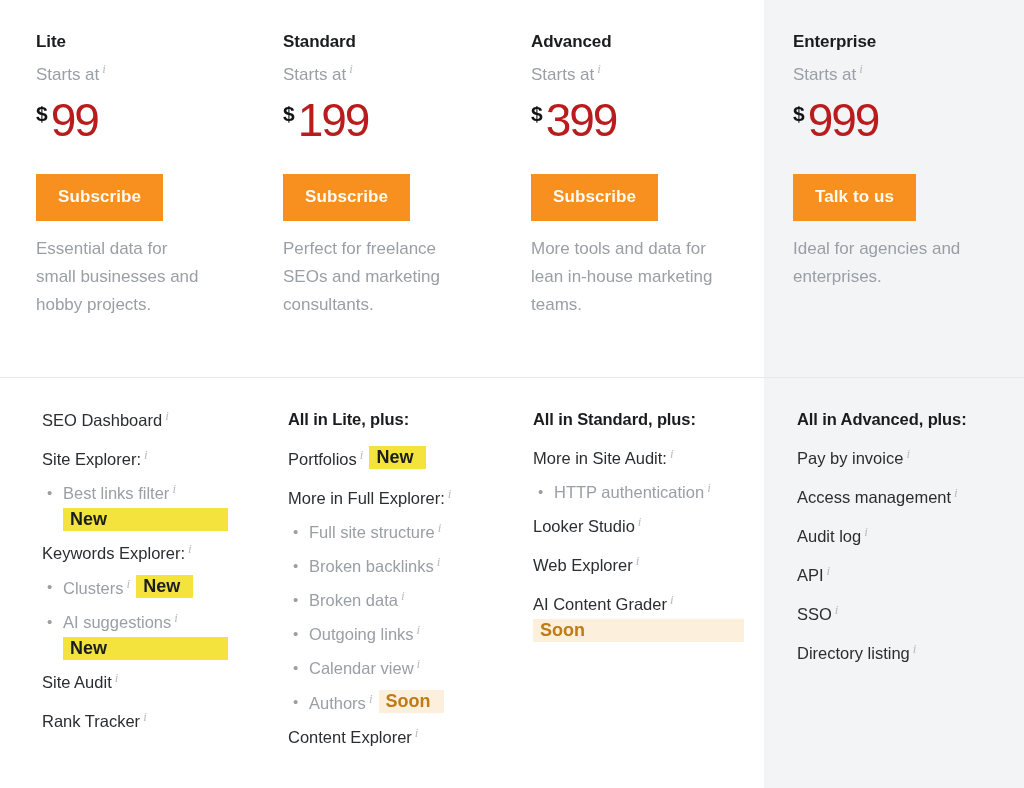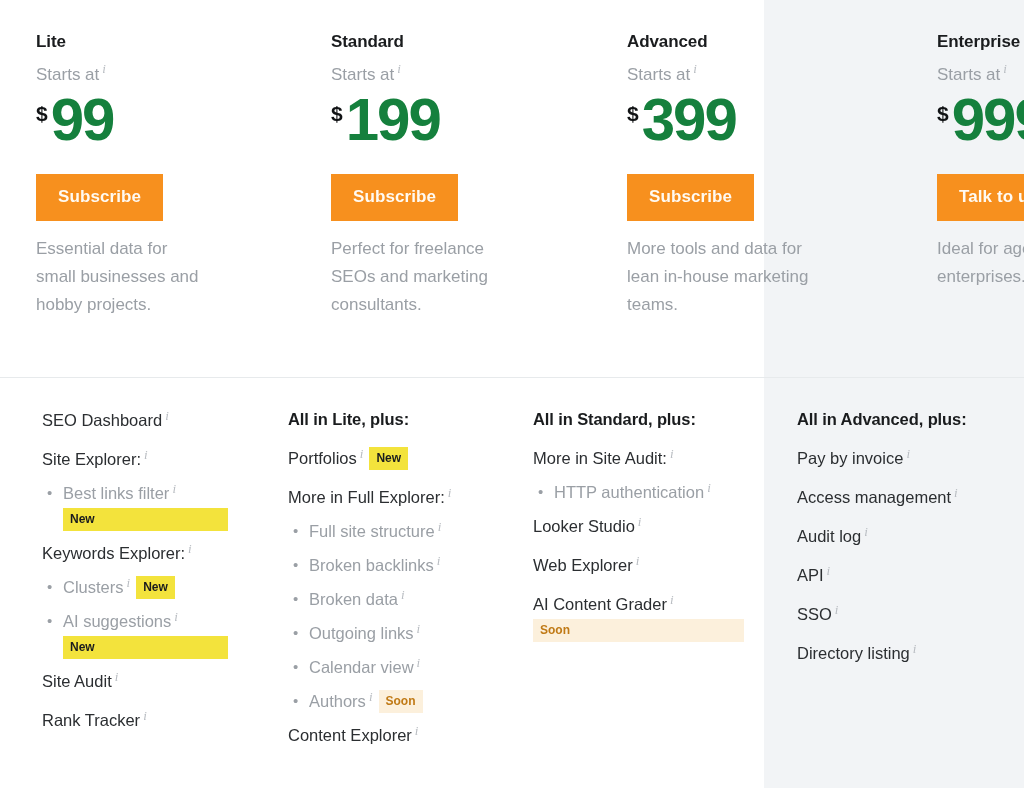--- a/index.html
+++ b/index.html
@@ -45,21 +45,21 @@
 
   .grid {
     position: relative;
     z-index: 1;
     display: grid;
     grid-template-columns: 248px 248px 268px 260px;
     width: 1024px;
   }
 
   
-  .cards { align-items: start; gap: 48px; }
+  .cards { align-items: start; }
 
   .card {
     padding: 31px 16px 0 36px;
     height: 377px;
   }
   .card:nth-child(2) { padding-left: 283px; padding-left: 0; }
 
   
   .card.c1 { padding-left: 36px; padding-right: 40px; }
   .card.c2 { padding-left: 35px; padding-right: 40px; }
@@ -90,23 +90,23 @@
   }
   .currency {
     font-size: 21px;
     font-weight: bold;
     color: #111315;
     line-height: 1;
     margin-top: 14px;
     margin-right: 3px;
   }
   .amount {
-    font-size: 60px;
-    font-weight: bold;
-    color: #15803d;
+    font-size: 46px;
+    font-weight: normal;
+    color: #b91c1c;
     line-height: 62px;
     letter-spacing: -2px;
   }
 
   .cta {
     display: inline-block;
     margin-top: 23px;
     background: #f7901e;
     color: #fffaf2;
     border: none;
@@ -179,24 +179,24 @@
     font-size: 13px;
     color: #b9bdc2;
     vertical-align: super;
     margin-left: 3px;
     cursor: help;
     line-height: 1;
   }
 
   .badge {
     display: inline-block;
-    font-size: 12px;
+    font-size: 18px;
     font-weight: bold;
     line-height: 16px;
-    padding: 3px 7px 4px 7px;
+    padding: 3px 13px 4px 7px;
     margin-left: 6px;
     vertical-align: 2px;
     white-space: nowrap;
   }
   .badge.new  { background: #f3e33c; color: #1a1c1e; }
   .badge.soon { background: #fcf0dc; color: #c07a16; }
 
   .wrapped { display: block; margin-left: 0; margin-top: 3px; }
 </style>
 </head>

